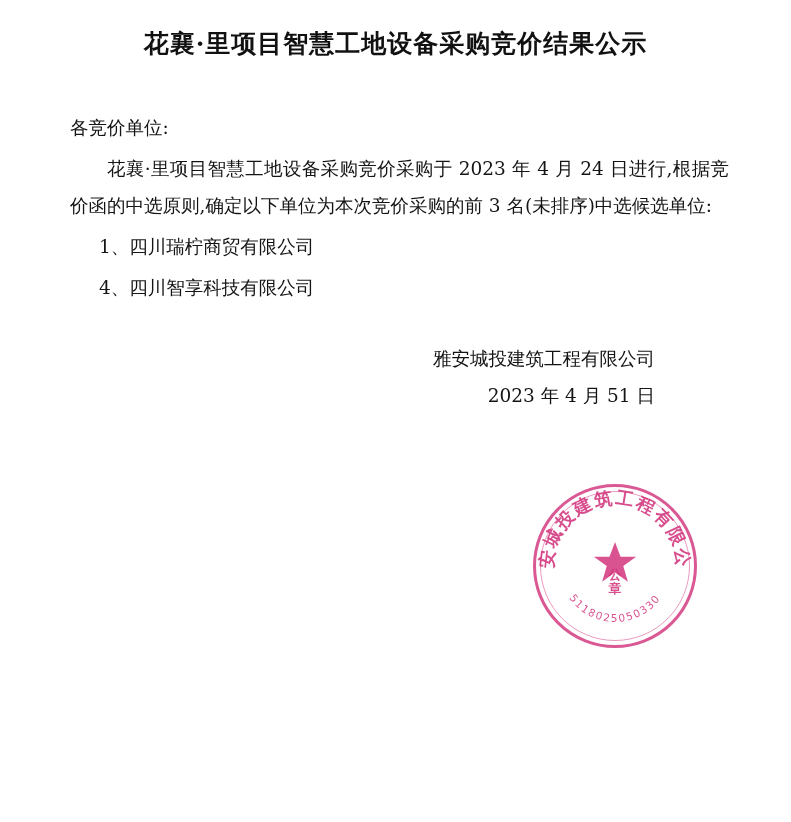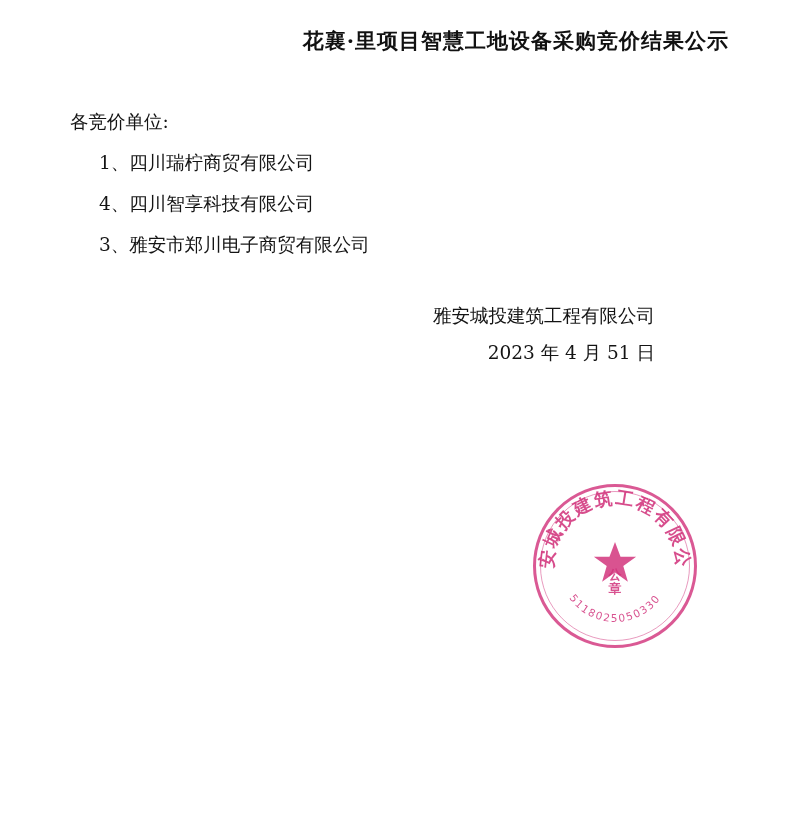--- a/index.html
+++ b/index.html
@@ -16,22 +16,22 @@
     overflow: hidden;
   }
   .page {
     position: relative;
     width: 791px;
     height: 822px;
     box-sizing: border-box;
     padding: 0 62px;
   }
   .doc-title {
-    text-align: right;
-    font-size: 21px;
+    text-align: center;
+    font-size: 25px;
     font-weight: bold;
     letter-spacing: 1px;
     margin-top: 26px;
     margin-bottom: 0;
     line-height: 1.4;
     color: #111;
   }
   .body-block {
     margin-top: 48px;
     font-size: 18.5px;
@@ -134,24 +134,24 @@
 <body>
 
 <div class="page">
 
   <h1 class="doc-title">花襄·里项目智慧工地设备采购竞价结果公示</h1>
 
   <div class="body-block">
 
     <p class="para">各竞价单位:</p>
 
+    <p class="para indent">花襄·里项目智慧工地设备采购竞价采购于 2023 年 4 月 24 日进行,根据竞价函的中选原则,确定以下单位为本次竞价采购的前 3 名(未排序)中选候选单位:</p>
 
     <p class="list-item">1、四川瑞柠商贸有限公司</p>
     <p class="list-item">4、四川智享科技有限公司</p>
-    <p class="list-item">3、雅安市郑川电子商贸有限公司</p>
 
 
     <div class="sign-block">
       <span class="sign-line">雅安城投建筑工程有限公司</span>
       <span class="sign-line">2023 年 4 月 51 日</span>
     </div>
   </div>
 
   <div class="seal">
     <div class="seal-ring"></div>

